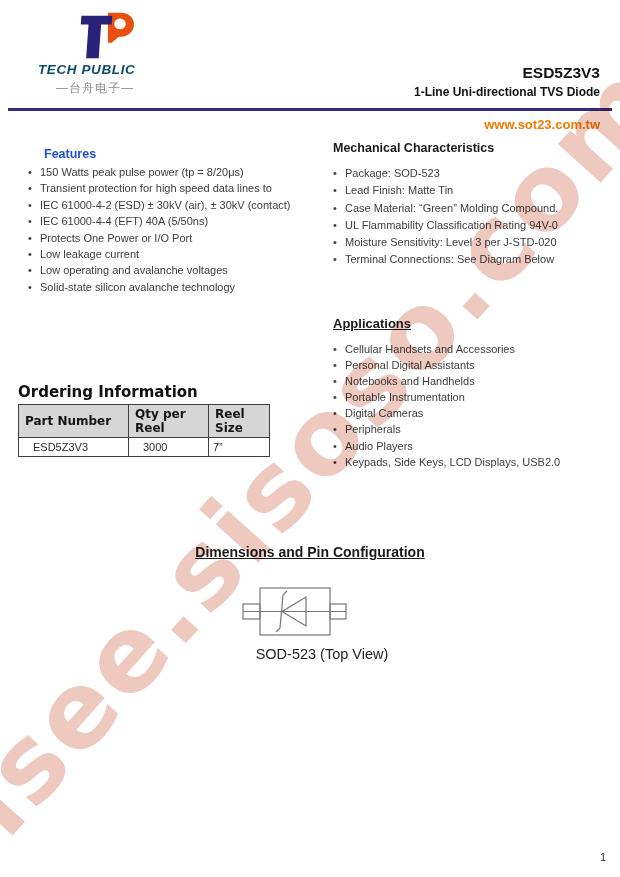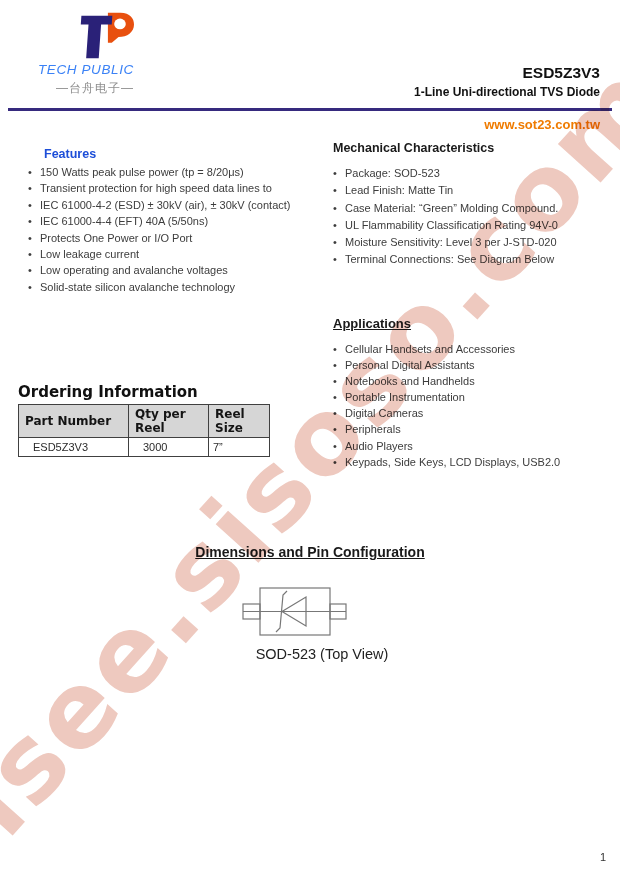--- a/index.html
+++ b/index.html
@@ -9,22 +9,22 @@
     font-family:"Liberation Sans", sans-serif;
     position:relative;
     overflow:hidden;
     color:#222;
   }
 
   
   .logo-svg { position:absolute; left:76px; top:8px; width:58px; height:56px; }
   .brand-name {
     position:absolute; left:38px; top:62px;
-    font-size:13.5px; font-weight:normal; font-style:italic;
-    color:#3b82f6; letter-spacing:0.6px; white-space:nowrap;
+    font-size:13.5px; font-weight:bold; font-style:italic;
+    color:#0c4a6e; letter-spacing:0.6px; white-space:nowrap;
   }
   .brand-cn {
     position:absolute; left:56px; top:80px;
     font-size:12px; color:#8d8d8d; letter-spacing:1px; white-space:nowrap;
   }
   .part-no {
     position:absolute; right:20px; top:64px;
     font-size:15.5px; font-weight:bold; color:#111; text-align:right;
   }
   .subtitle {

